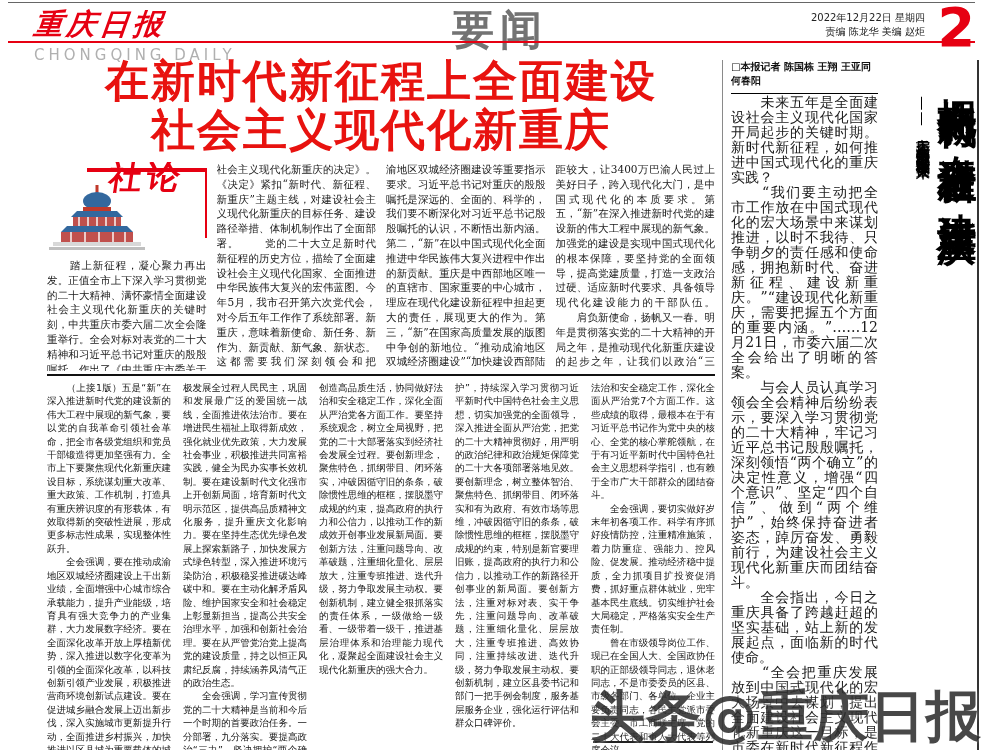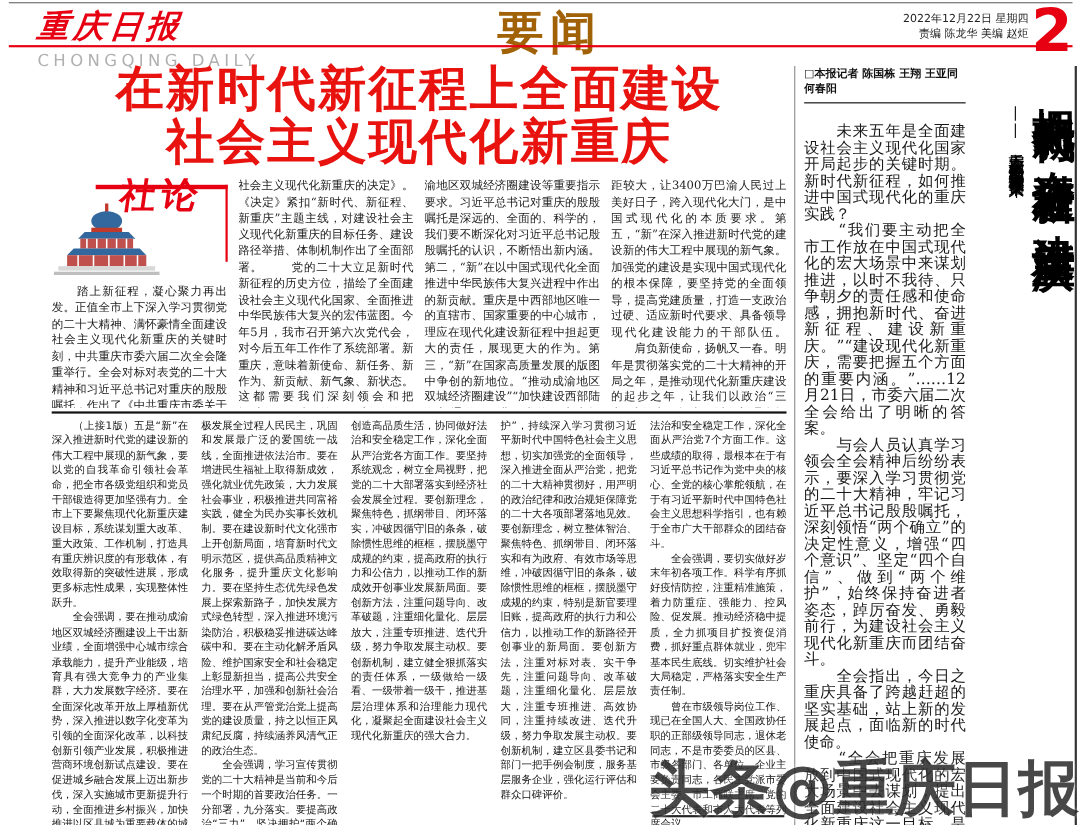--- a/index.html
+++ b/index.html
@@ -5,23 +5,23 @@
   html,body{margin:0;padding:0;background:#e9e9e9;}
   .page{position:relative;width:983px;height:750px;background:#ffffff;overflow:hidden;
         font-family:"DejaVu Sans",sans-serif;color:#111;}
   
   .topline{position:absolute;left:8px;right:8px;top:2px;height:1px;background:#666;}
   .logo{position:absolute;left:34px;top:5px;}
   .logo-cn{font-family:"DejaVu Serif",serif;font-style:italic;font-weight:bold;
            font-size:29px;color:#e60012;letter-spacing:4px;transform:skewX(-6deg);display:inline-block;}
   .logo-en{font-size:15px;color:#b0b0b0;letter-spacing:4px;margin-top:1px;}
   .section-title{position:absolute;left:420px;top:2px;width:160px;text-align:center;
-                 font-weight:900;font-size:42px;letter-spacing:6px;color:#a16207;
+                 font-weight:900;font-size:42px;letter-spacing:6px;color:#737373;
                  font-family:"DejaVu Sans",sans-serif;}
-  .dateblock{position:absolute;right:48px;top:11px;text-align:right;font-size:10px;
+  .dateblock{position:absolute;right:58px;top:11px;text-align:right;font-size:10px;
              line-height:14px;color:#222;}
   .pagenum{position:absolute;right:8px;top:-4px;font-size:54px;font-weight:bold;
            color:#e60012;font-family:"DejaVu Sans",sans-serif;}
   .redline{position:absolute;left:8px;right:8px;top:41px;height:2px;background:#e60012;}
   
   .headline{position:absolute;left:47px;top:56px;width:668px;text-align:center;
             color:#e8120f;font-weight:900;font-family:"DejaVu Sans",sans-serif;
             font-size:44px;line-height:49px;letter-spacing:2px;}
   
   .top-cols{position:absolute;left:47px;top:162px;width:668px;height:209px;
@@ -43,21 +43,21 @@
   .divider-right{position:absolute;left:977px;top:60px;width:2px;height:690px;background:#333;}
   .endrule{position:absolute;left:593px;top:741px;width:120px;height:2px;background:#222;}
   
   .bottom-cols{position:absolute;left:47px;top:381px;width:668px;height:369px;
                display:flex;gap:12px;overflow:hidden;}
   .bcol{flex:1;min-width:0;font-family:"DejaVu Sans",sans-serif;font-size:9.5px;
         line-height:13.4px;text-align:justify;color:#151515;white-space:pre-line;overflow:hidden;}
   
   .r-body{position:absolute;left:731px;top:60px;width:147px;height:690px;overflow:hidden;}
   .byline{font-family:"DejaVu Serif",serif;font-weight:bold;font-size:10px;
-          padding-bottom:5px;border-bottom:1.5px solid #000;margin-bottom:19px;color:#111;}
+          padding-bottom:5px;border-bottom:1.5px solid #000;margin-bottom:1px;color:#111;}
   .r-text{font-family:"DejaVu Serif",serif;font-size:14px;line-height:15px;
           text-align:justify;white-space:pre-line;color:#191919;}
   .r-subhead{font-family:"DejaVu Sans",sans-serif;font-weight:bold;font-size:12px;
              line-height:17px;margin:7px 0 6px 0;color:#000;text-indent:2em;}
   
   .v-head{position:absolute;left:880px;top:62px;width:97px;height:688px;
           writing-mode:vertical-rl;overflow:hidden;}
   .v-title{font-family:"DejaVu Sans",sans-serif;font-weight:900;font-size:39px;
            line-height:1.0;letter-spacing:3px;color:#000;padding-top:6px;}
   .v-sub{font-family:"DejaVu Sans",sans-serif;font-size:14.5px;letter-spacing:1px;

